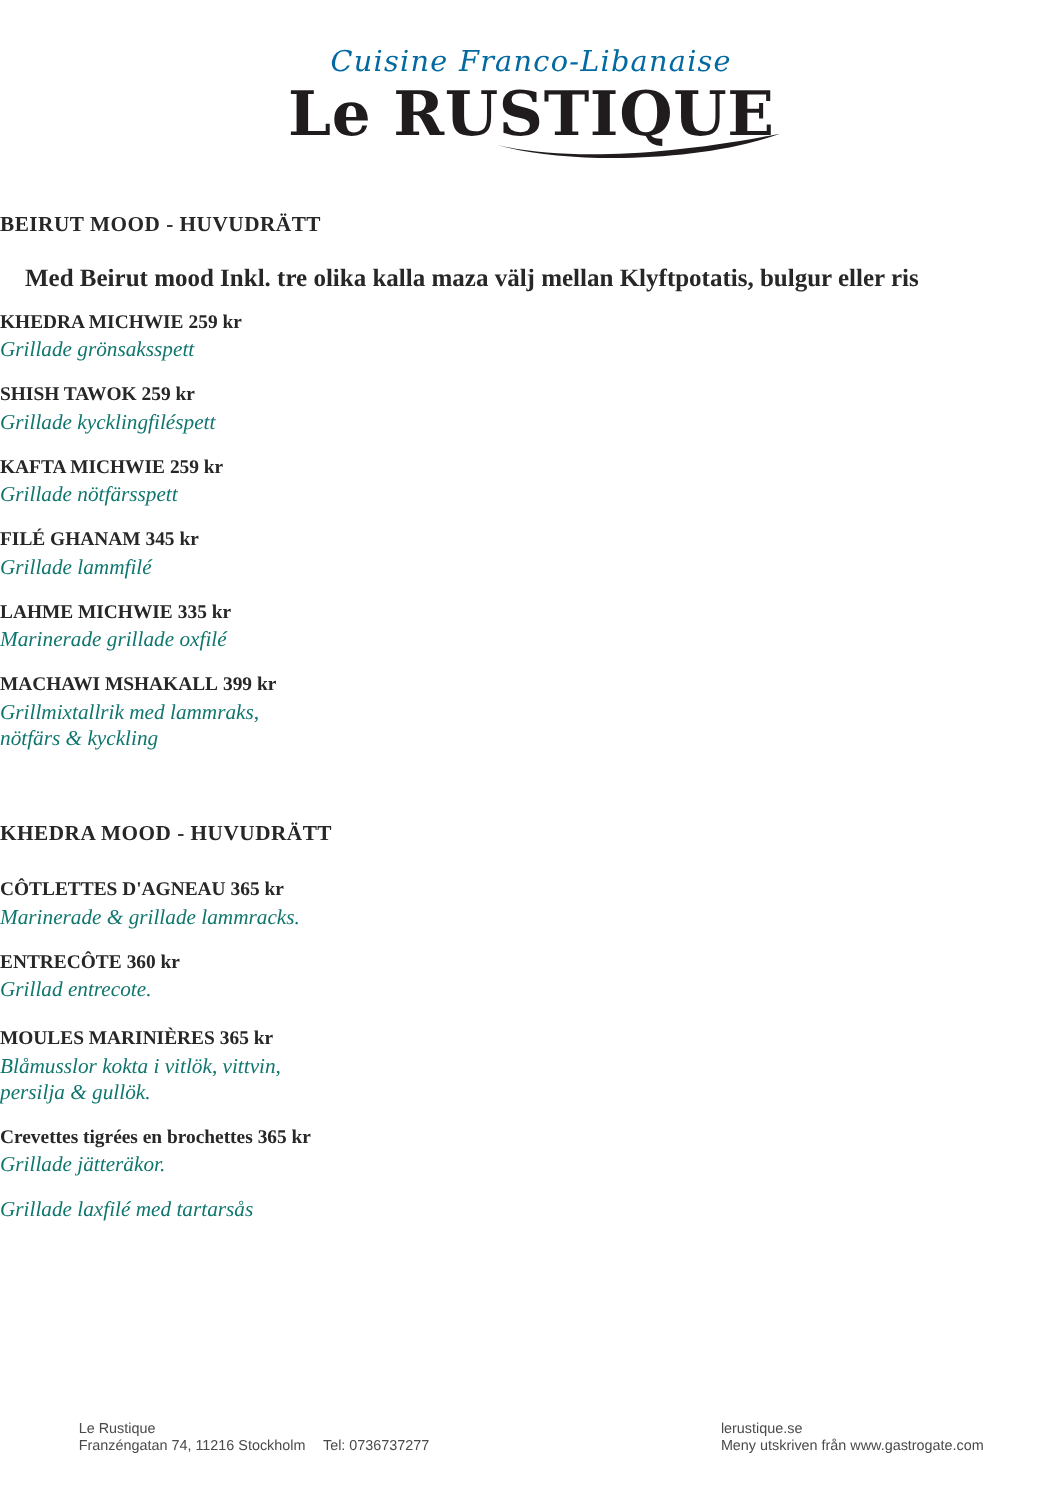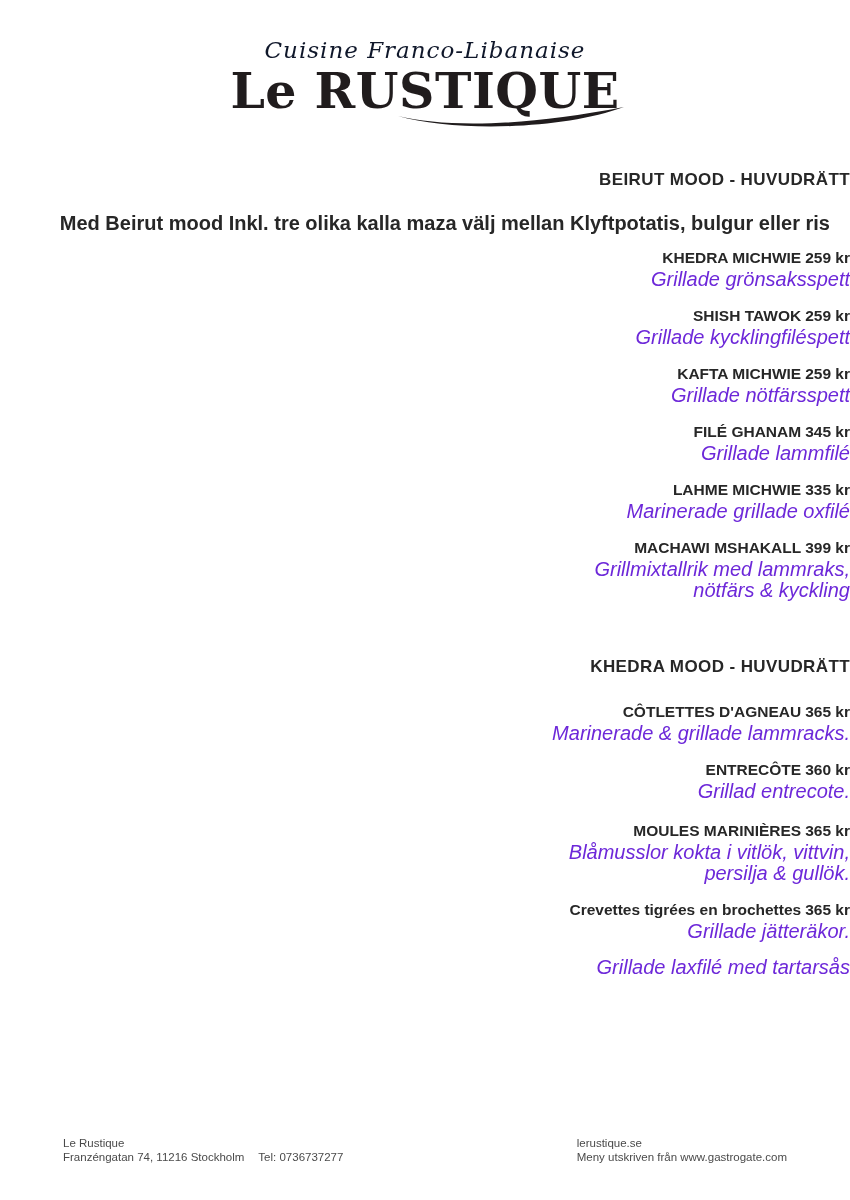--- a/index.html
+++ b/index.html
@@ -6,30 +6,30 @@
   .page {
     position: relative;
     width: 850px;
     height: 1200px;
     margin: 0 auto;
     background: #ffffff;
     font-family: "Liberation Sans", sans-serif;
     color: #2d2d2d;
     overflow: hidden;
   }
-  .center { text-align: right; }
+  .center { text-align: left; font-family: Liberation Serif, serif; }
 
   
   .logo { text-align: center; padding-top: 36px; }
   .logo-tagline {
     font-family: "DejaVu Serif", serif;
     font-style: italic;
     font-size: 23px;
     letter-spacing: 1px;
-    color: #0f172a;
+    color: #0369a1;
     line-height: 28px;
   }
   .wordmark-wrap { position: relative; display: inline-block; margin-top: 0px; }
   .logo-wordmark {
     font-family: "DejaVu Serif", serif;
     font-weight: bold;
     font-size: 49px;
     line-height: 54px;
     letter-spacing: 0.5px;
     color: #201c1d;
@@ -63,24 +63,24 @@
   .menu-items { margin: 0; }
   .menu-item { margin-bottom: 15px; }
   .item-name-line {
     font-size: 15.5px;
     font-weight: bold;
     line-height: 22px;
     color: #272727;
   }
   .item-price { margin-left: 4px; }
   .item-desc {
-    font-size: 20px;
+    font-size: 17px;
     font-style: italic;
     line-height: 21px;
-    color: #6d28d9;
+    color: #0f766e;
     white-space: pre-line;
   }
   .section-paris { margin-top: 56px; }
   .extra-gap { margin-top: 18px; }
 
   
   .footer {
     position: absolute;
     left: 63px;
     right: 63px;

